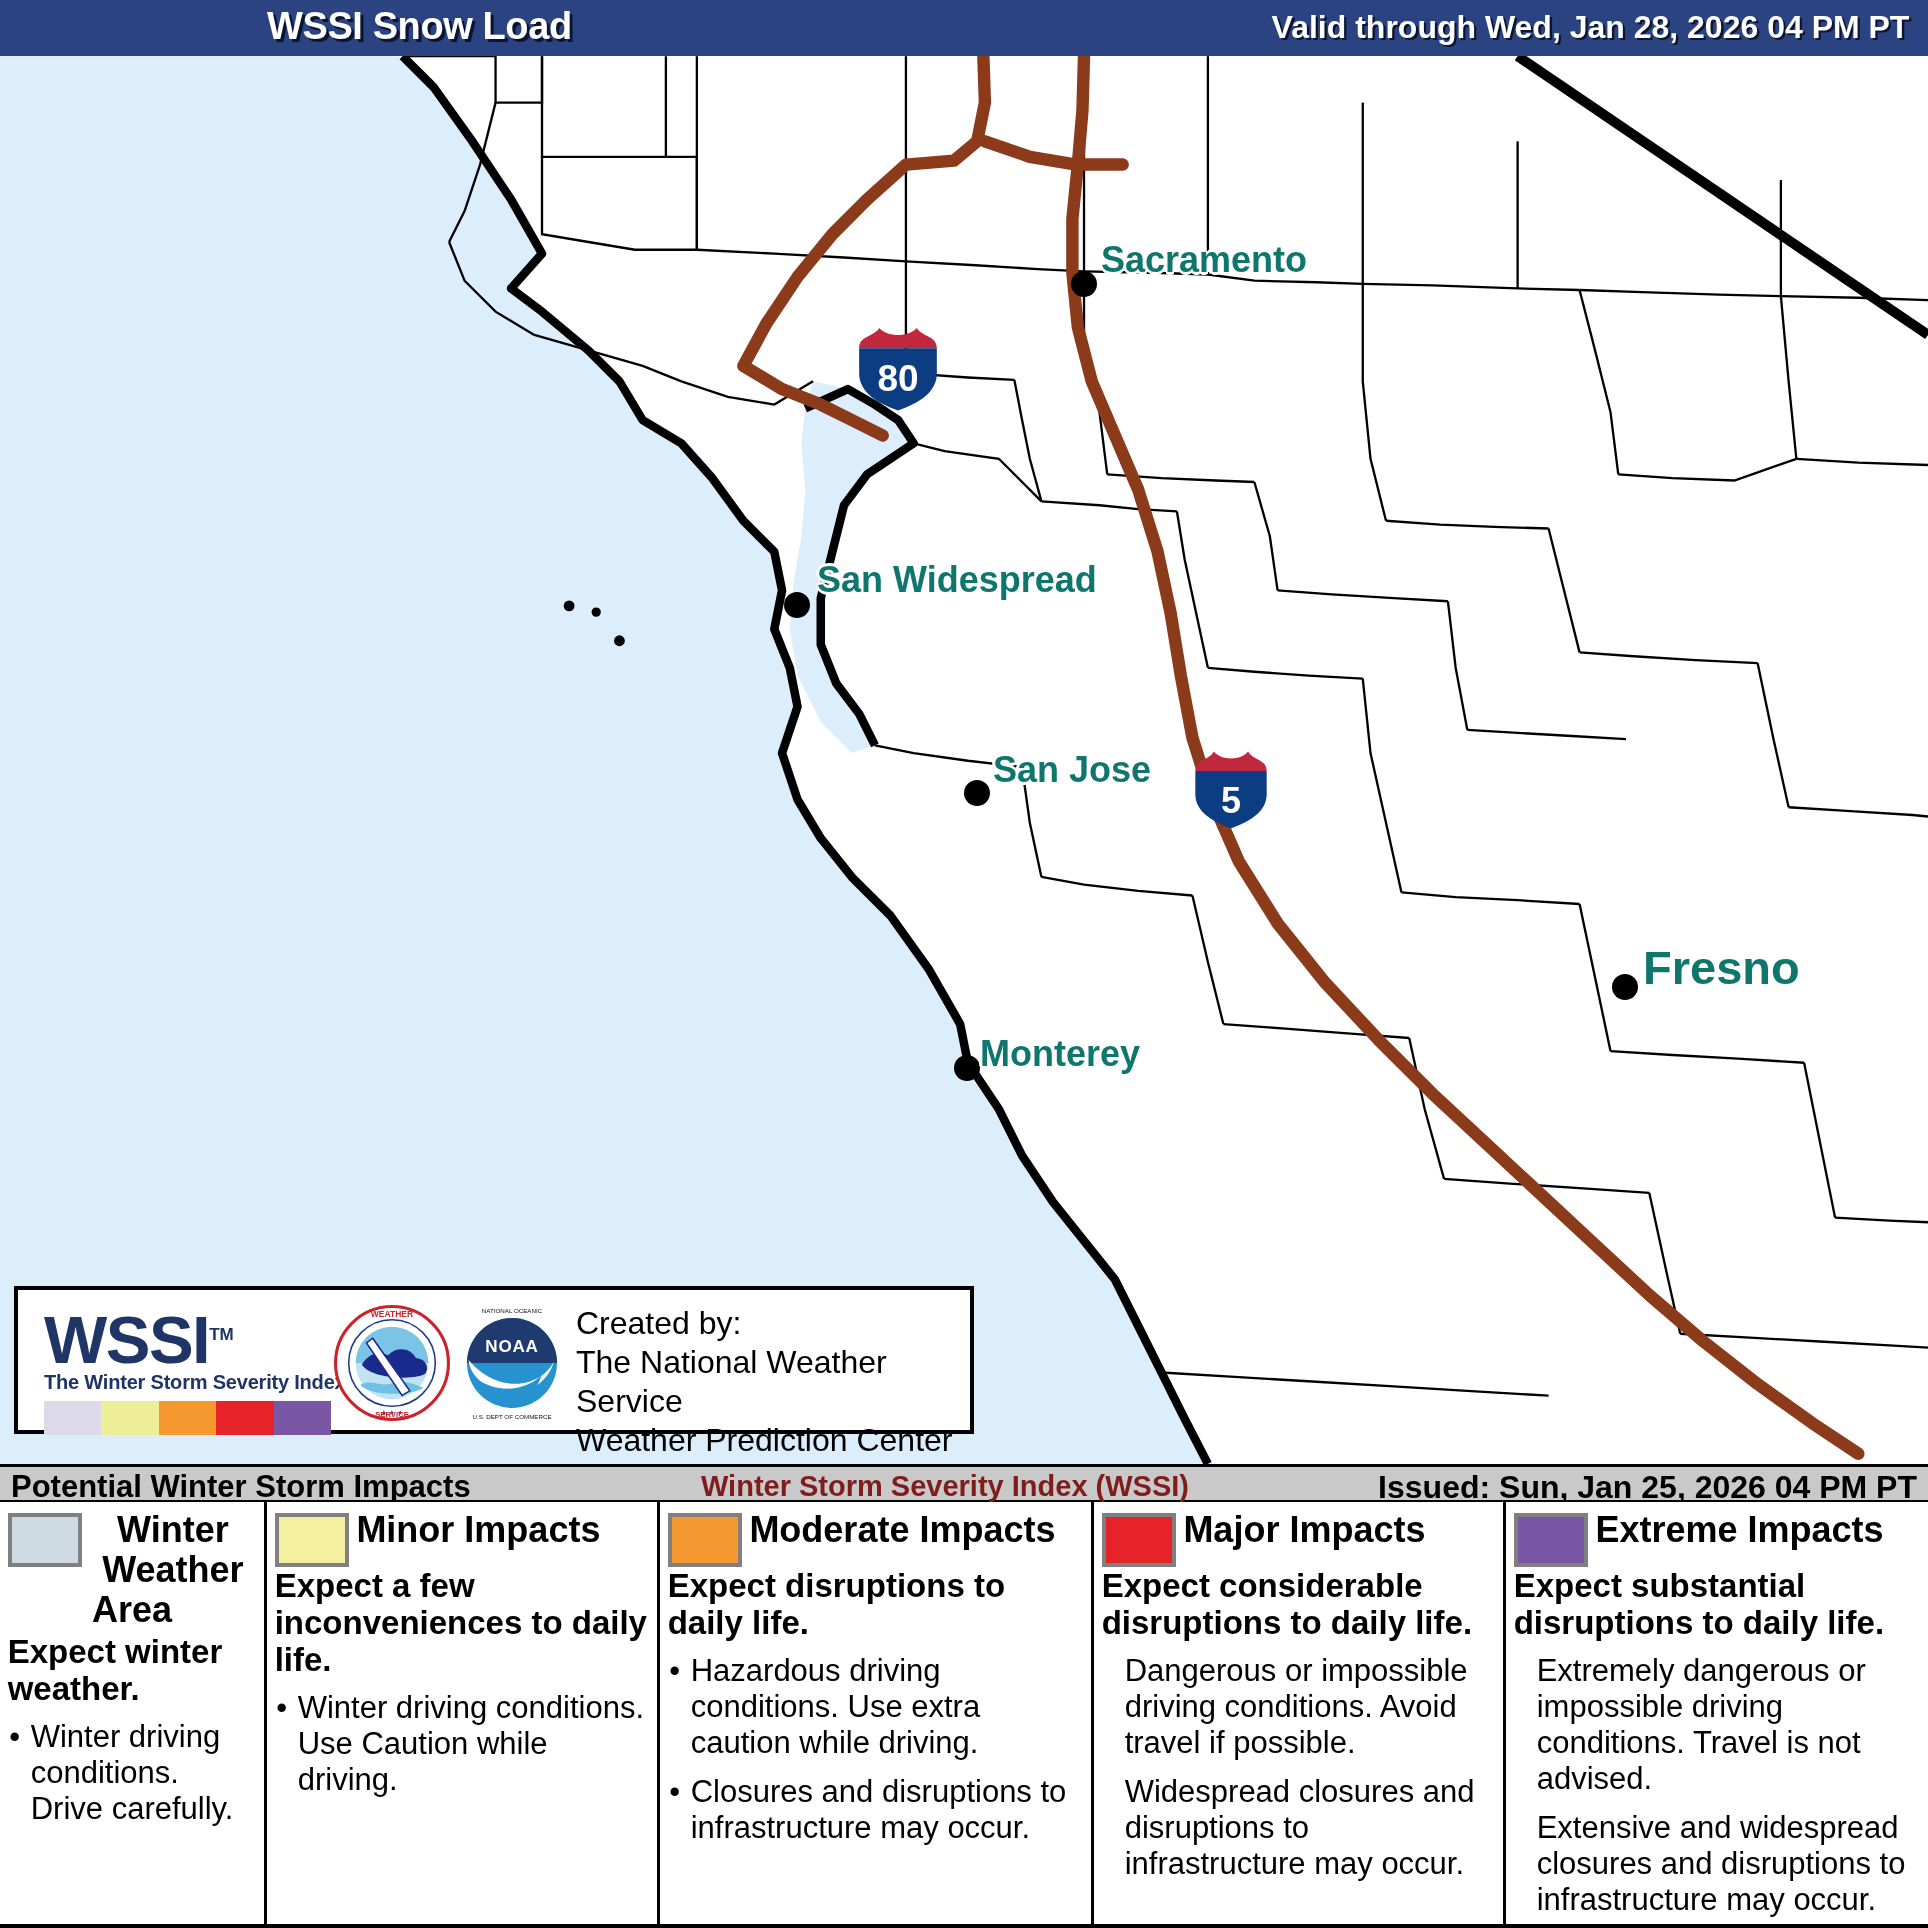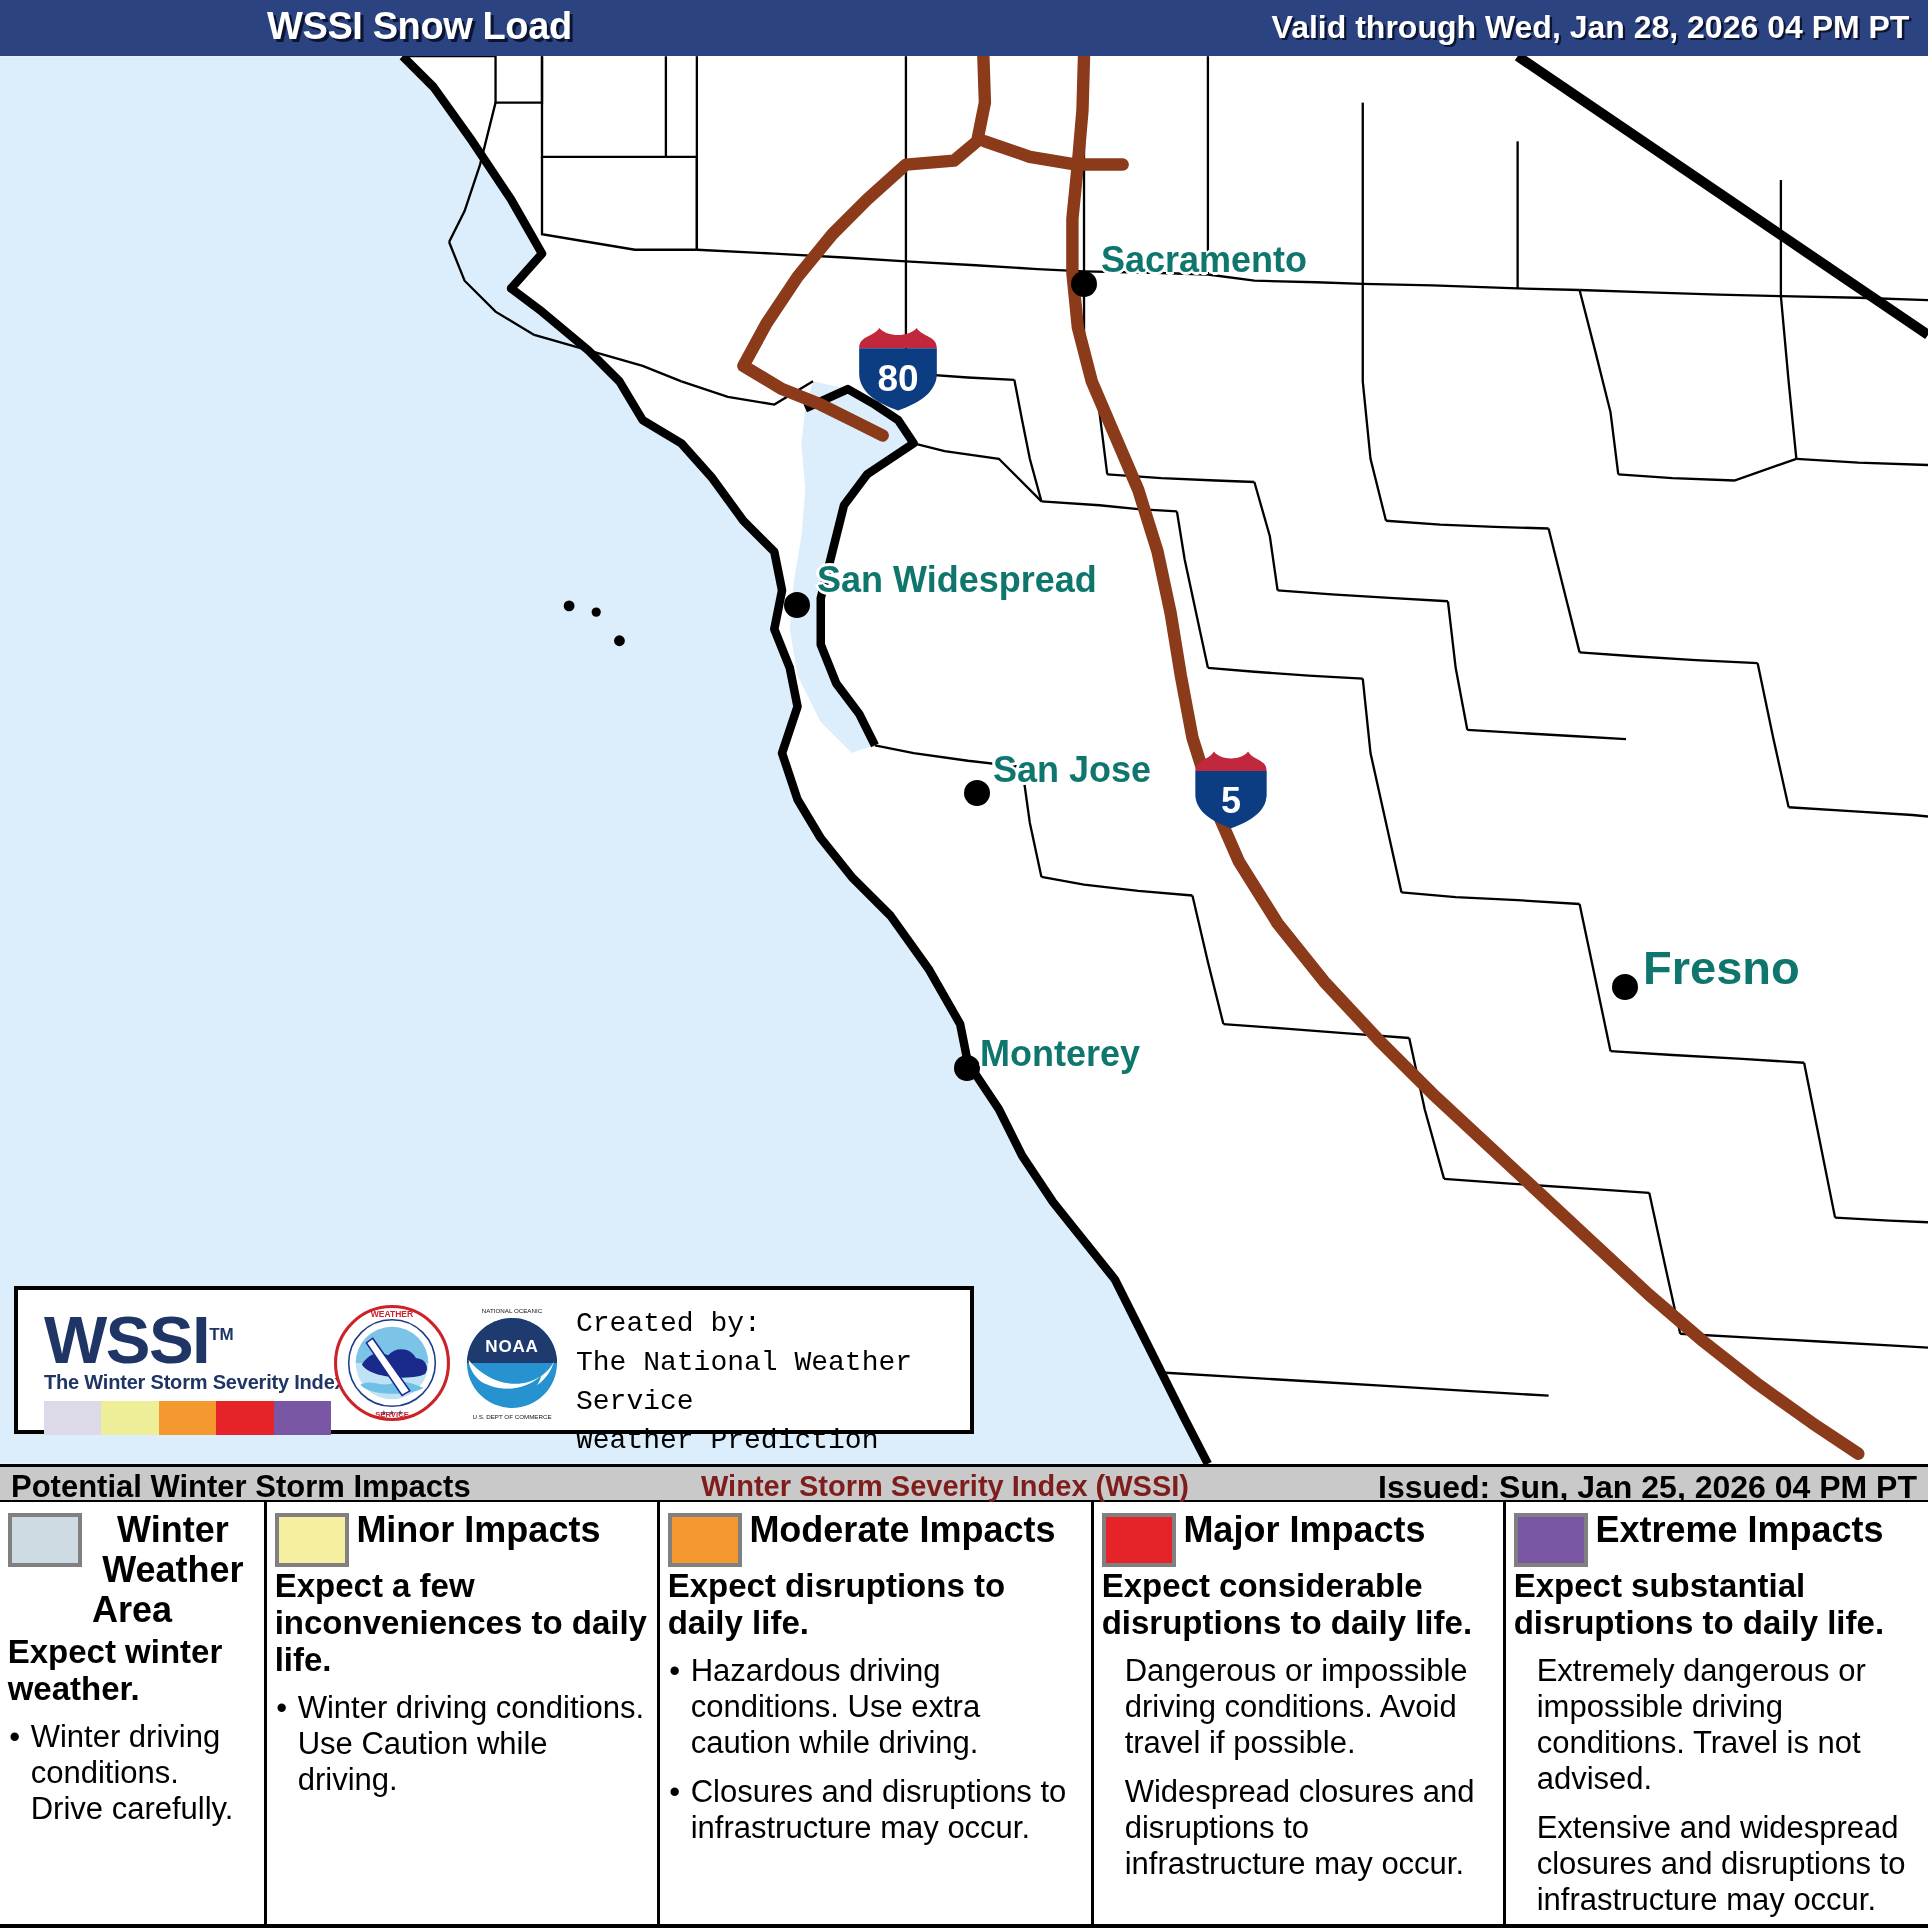--- a/index.html
+++ b/index.html
@@ -77,22 +77,22 @@
     font-family:"Liberation Sans", sans-serif;
     font-weight:bold;font-size:20px;color:#1f3566;
     margin-top:-4.6px;letter-spacing:-0.2px;
   }
   #swatchbar{display:flex;width:287px;height:34px;margin-top:6.2px;}
   #swatchbar div{flex:1 1 auto;height:100%;}
 
   .agencylogo{position:absolute;}
   #createdby{
     position:absolute;left:558px;top:14px;
-    font-family:Liberation Mono, monospace;
-    font-size:28px;line-height:39px;color:#000000;
+    font-family:Liberation Sans, sans-serif;
+    font-size:32px;line-height:39px;color:#000000;
   }
 
   
   #graybar{
     position:absolute;left:0;top:1464px;width:1928px;height:39px;
     background:#c9c9c9;
     border-top:3.9px solid #000;border-bottom:3.9px solid #000;
     box-sizing:border-box;
   }
   #graybar .gb-left{

